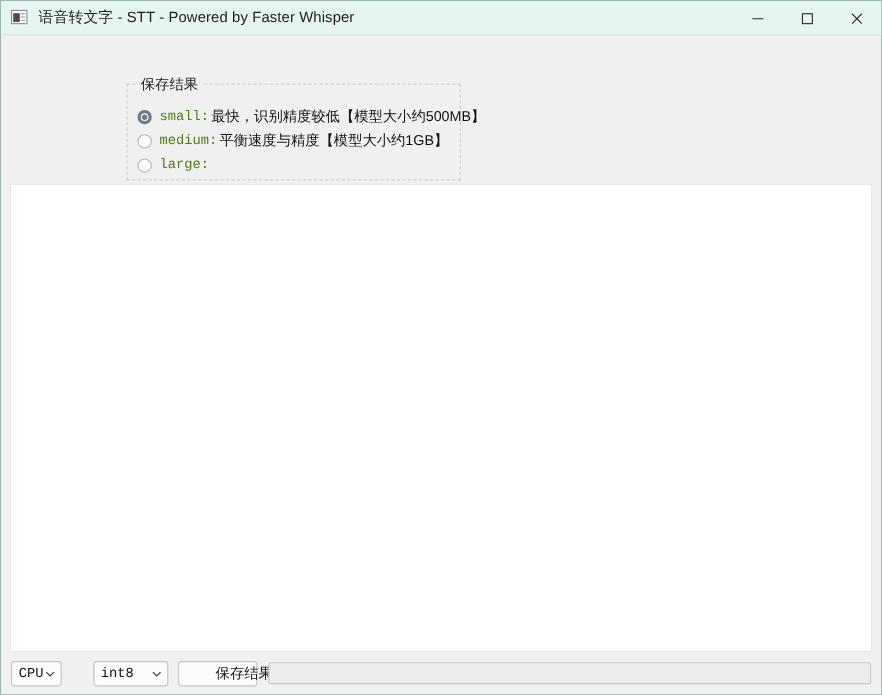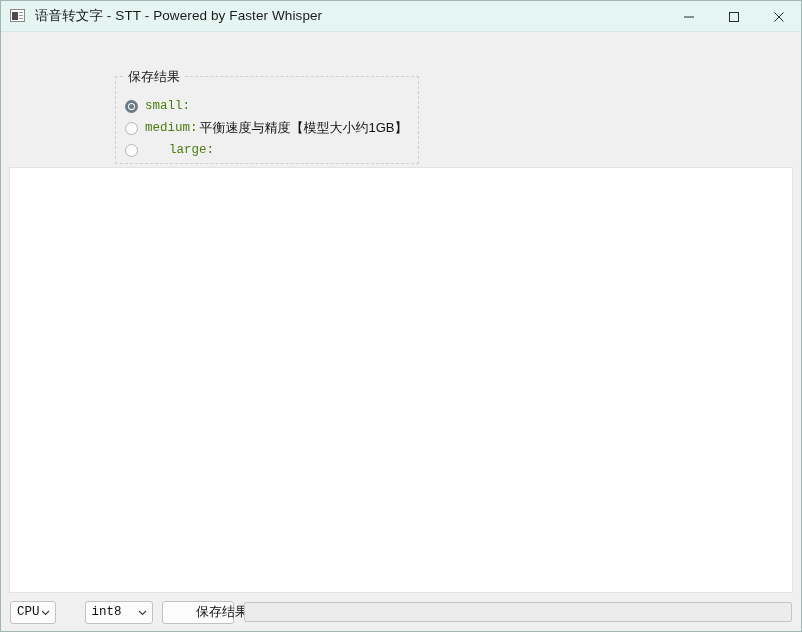--- a/index.html
+++ b/index.html
@@ -153,21 +153,21 @@
   .radio-row {
     position: absolute;
     left: 9px;
     display: flex;
     align-items: center;
     height: 20px;
     white-space: nowrap;
   }
   #radio-small  { top: 19px; }
   #radio-medium { top: 41px; }
-  #radio-large  { top: 63px; gap: 24px; }
+  #radio-large  { top: 63px; }
 
   .radio-mark {
     width: 13px;
     height: 13px;
     box-sizing: border-box;
     border-radius: 50%;
     border: 1px solid #b4b4b4;
     background: #fbfbfb;
     margin-right: 7px;
     position: relative;
@@ -327,20 +327,21 @@
 
   <div class="top-area">
 
 
     <div class="groupbox" id="group-model">
       <div class="group-title">保存结果</div>
 
       <div class="radio-row checked" id="radio-small">
         <span class="radio-mark"></span>
         <span class="radio-code">small:</span>
+        <span class="radio-desc">最快，识别精度较低【模型大小约500MB】</span>
       </div>
 
       <div class="radio-row" id="radio-medium">
         <span class="radio-mark"></span>
         <span class="radio-code">medium:</span>
         <span class="radio-desc">平衡速度与精度【模型大小约1GB】</span>
       </div>
 
       <div class="radio-row" id="radio-large">
         <span class="radio-mark"></span>

